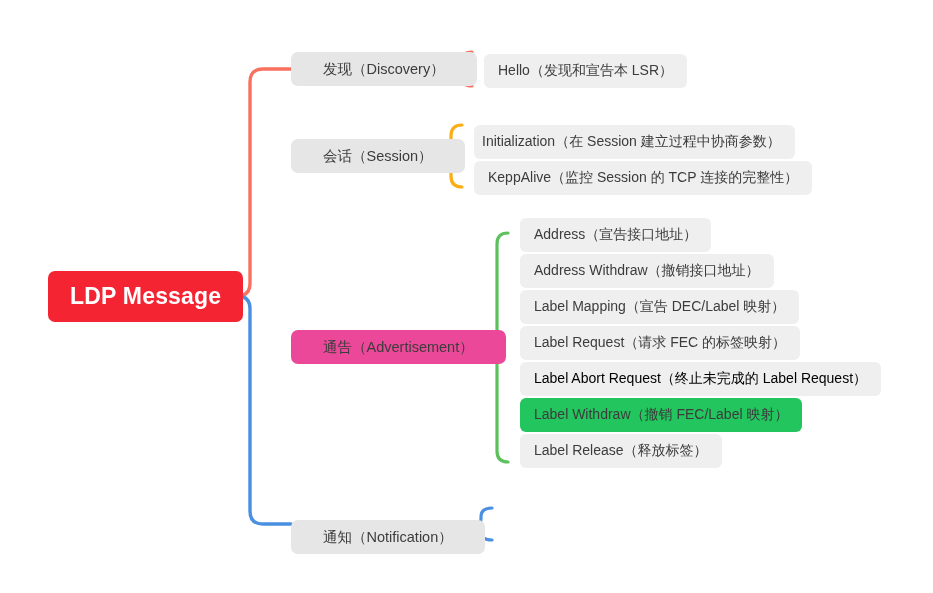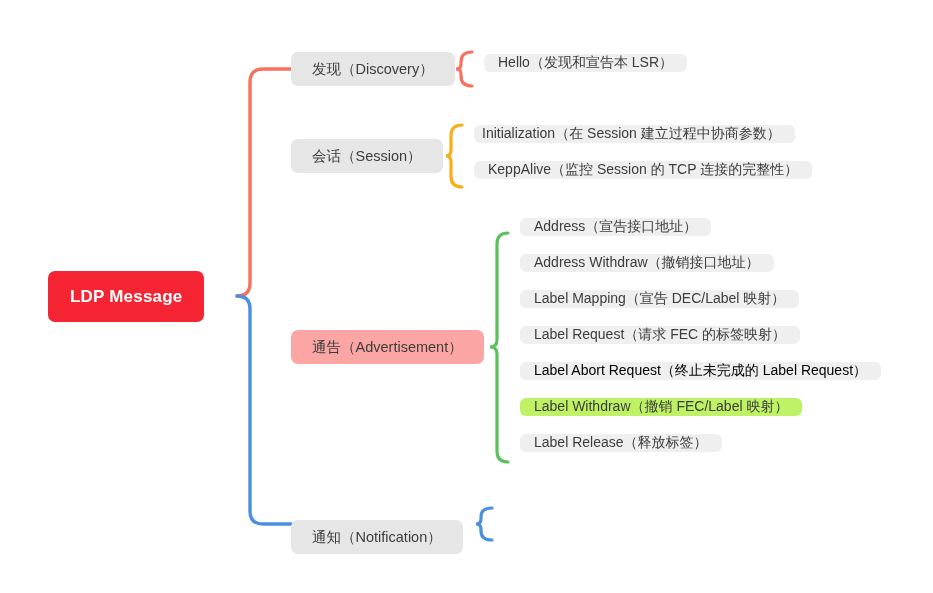--- a/index.html
+++ b/index.html
@@ -39,38 +39,38 @@
   }
   
   .root-node {
     left: 48px;
     top: 271px;
     height: 51px;
     padding: 0 22px;
     background: #F52433;
     border-radius: 7px;
     color: #ffffff;
-    font-size: 17px;
+    font-size: 23px;
     font-weight: bold;
     letter-spacing: 0.2px;
     justify-content: center;
   }
   
   .cat-node {
     left: 291px;
     height: 34px;
-    padding: 0 21px;
+    padding: 0 32px;
     background: #E6E6E6;
     border-radius: 7px;
     color: #3C3C3C;
     font-size: 14.5px;
   }
   
   .leaf-node {
-    height: 18px;
+    height: 34px;
     padding: 0 14px;
     background: #EFEFEF;
     border-radius: 6px;
     color: #3C3C3C;
     font-size: 14px;
   }
 </style>
 </head>
 <body style="background: rgb(255, 255, 255);">
 
@@ -105,39 +105,39 @@
   <div class="node cat-node" style="top: 139px; background: rgb(230, 230, 230); color: rgb(60, 60, 60);">
     <span>会话（Session）</span>
   </div>
   <div class="node leaf-node" style="left: 474px; top: 125px; background: rgb(239, 239, 239); color: rgb(60, 60, 60); padding-left: 8px;">
     <span>Initialization（在 Session 建立过程中协商参数）</span>
   </div>
   <div class="node leaf-node" style="left: 474px; top: 161px; background: rgb(239, 239, 239); color: rgb(60, 60, 60); text-align: right;">
     <span>KeppAlive（监控 Session 的 TCP 连接的完整性）</span>
   </div>
 
-  <div class="node cat-node" style="top: 330px; background: #fca5a5; color: rgb(60, 60, 60); text-align: right;">
+  <div class="node cat-node" style="top: 330px; background: #ec4899; color: rgb(60, 60, 60); text-align: right;">
     <span>通告（Advertisement）</span>
   </div>
   <div class="node leaf-node" style="left: 520px; top: 218px; background: rgb(239, 239, 239); color: rgb(60, 60, 60);">
     <span>Address（宣告接口地址）</span>
   </div>
   <div class="node leaf-node" style="left: 520px; top: 254px; background: rgb(239, 239, 239); color: rgb(60, 60, 60);">
     <span>Address Withdraw（撤销接口地址）</span>
   </div>
   <div class="node leaf-node" style="left: 520px; top: 290px; background: rgb(239, 239, 239); color: rgb(60, 60, 60);">
     <span>Label Mapping（宣告 DEC/Label 映射）</span>
   </div>
   <div class="node leaf-node" style="left: 520px; top: 326px; background: rgb(239, 239, 239); color: rgb(60, 60, 60);">
     <span>Label Request（请求 FEC 的标签映射）</span>
   </div>
   <div class="node leaf-node" style="left: 520px; top: 362px; background: rgb(239, 239, 239); color: #000000;">
     <span>Label Abort Request（终止未完成的 Label Request）</span>
   </div>
-  <div class="node leaf-node" style="left: 520px; top: 398px; background: #bef264; color: rgb(60, 60, 60);">
+  <div class="node leaf-node" style="left: 520px; top: 398px; background: #22c55e; color: rgb(60, 60, 60);">
     <span>Label Withdraw（撤销 FEC/Label 映射）</span>
   </div>
   <div class="node leaf-node" style="left: 520px; top: 434px; background: rgb(239, 239, 239); color: rgb(60, 60, 60);">
     <span>Label Release（释放标签）</span>
   </div>
 
   <div class="node cat-node" style="top: 520px; background: rgb(230, 230, 230); color: rgb(60, 60, 60);">
     <span>通知（Notification）</span>
   </div>
 

